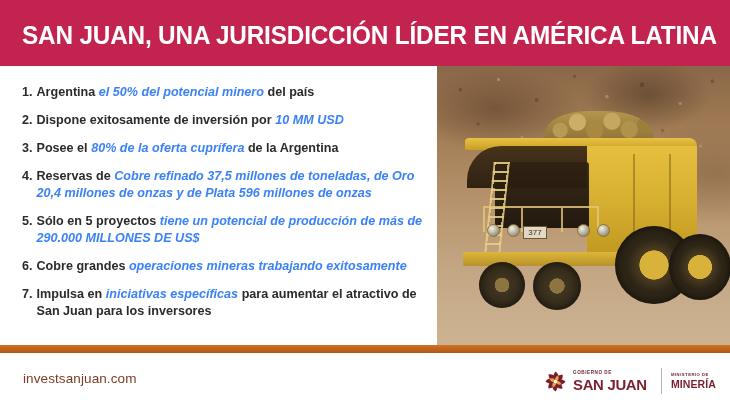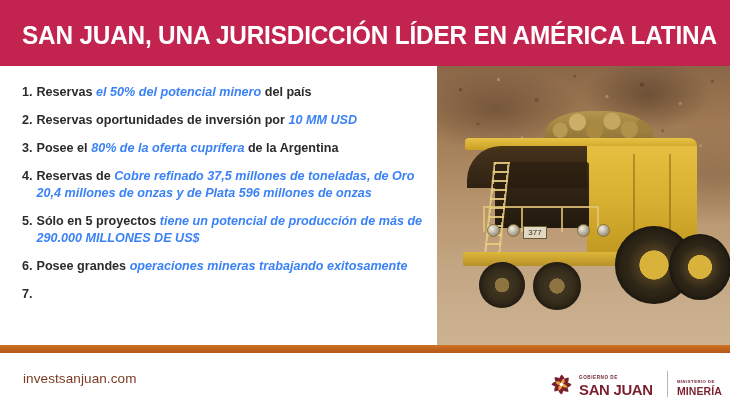--- a/index.html
+++ b/index.html
@@ -312,24 +312,24 @@
     left: 23px;
     top: 18px;
     color: #7b3b22;
     font-size: 13.5px;
     font-weight: normal;
     letter-spacing: 0.1px;
   }
 
   .logo-block {
     position: absolute;
-    right: 8px;
+    right: 14px;
     top: 12px;
     display: flex;
-    align-items: flex-end;
+    align-items: center;
     height: 32px;
   }
 
   .sun-mark {
     width: 25px;
     height: 25px;
     margin-right: 5px;
     flex: 0 0 auto;
   }
 
@@ -385,44 +385,45 @@
 <body>
 
 <div id="poster">
 
   <div class="header-band"></div>
   <div class="header-title">SAN JUAN, UNA JURISDICCIÓN LÍDER EN AMÉRICA LATINA</div>
 
   <div class="list-col">
       <div class="list-item">
         <span class="item-num">1.</span>
-        <span class="item-text"><span>Reservas </span><span class="hl">el 50% del potencial minero</span><span> del país</span></span>
+        <span class="item-text"><span>Argentina </span><span class="hl">el 50% del potencial minero</span><span> del país</span></span>
       </div>
       <div class="list-item">
         <span class="item-num">2.</span>
-        <span class="item-text"><span>Reservas oportunidades de inversión por </span><span class="hl">10 MM USD</span></span>
+        <span class="item-text"><span>Dispone exitosamente de inversión por </span><span class="hl">10 MM USD</span></span>
       </div>
       <div class="list-item">
         <span class="item-num">3.</span>
         <span class="item-text"><span>Posee el </span><span class="hl">80% de la oferta cuprífera</span><span> de la Argentina</span></span>
       </div>
       <div class="list-item">
         <span class="item-num">4.</span>
         <span class="item-text"><span>Reservas de </span><span class="hl">Cobre refinado 37,5 millones de toneladas, de Oro 20,4 millones de onzas y de Plata 596 millones de onzas</span></span>
       </div>
       <div class="list-item">
         <span class="item-num">5.</span>
         <span class="item-text"><span>Sólo en 5 proyectos </span><span class="hl">tiene un potencial de producción de más de 290.000 MILLONES DE US$</span></span>
       </div>
       <div class="list-item">
         <span class="item-num">6.</span>
-        <span class="item-text"><span>Posee grandes </span><span class="hl">operaciones mineras trabajando exitosamente</span></span>
+        <span class="item-text"><span>Cobre grandes </span><span class="hl">operaciones mineras trabajando exitosamente</span></span>
       </div>
       <div class="list-item">
         <span class="item-num">7.</span>
+        <span class="item-text"><span>Impulsa en </span><span class="hl">iniciativas específicas</span><span> para aumentar el atractivo de San Juan para los inversores</span></span>
       </div>
     </div>
 
   <div class="photo-frame">
     <div class="photo"></div>
     <div class="rock-speckle"></div>
     <div class="gravel"></div>
 
     <div class="truck">
       <div class="ore-load"></div>

